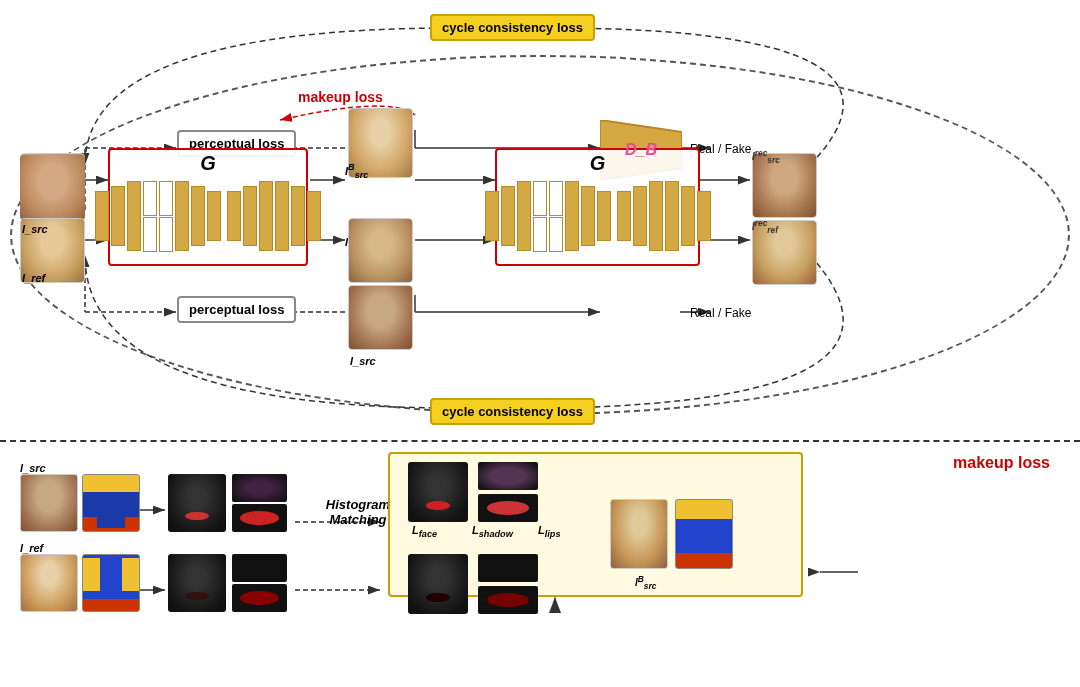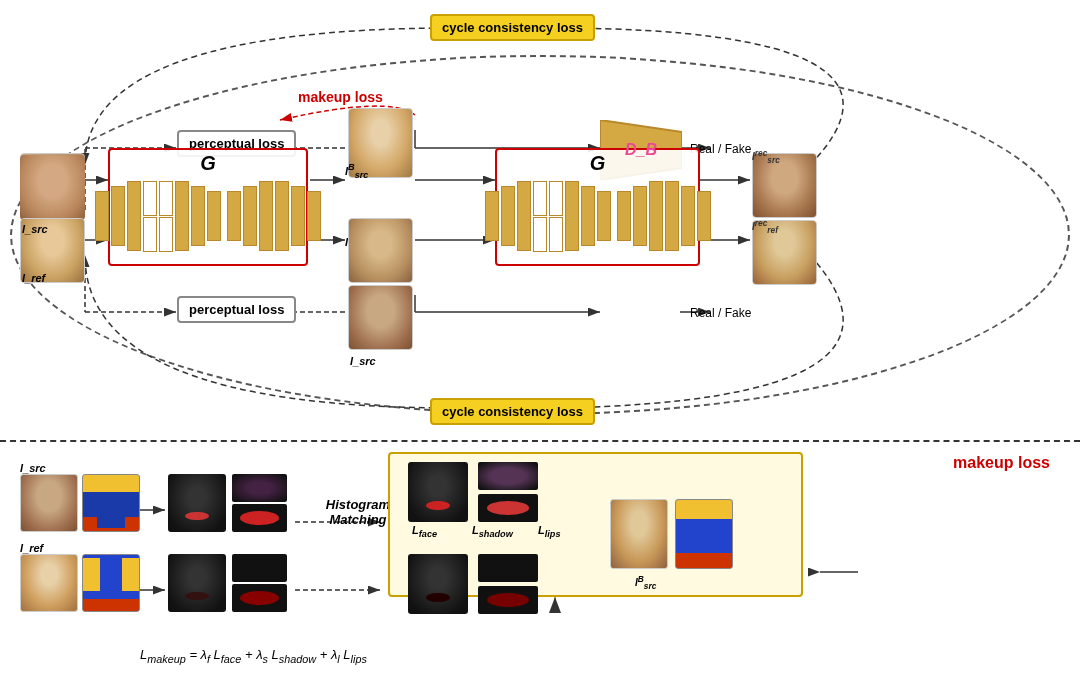--- a/index.html
+++ b/index.html
@@ -528,19 +528,16 @@
 
       <div style="position:absolute; top:45px; left:285px; width:58px; height:70px; border-radius:3px; overflow:hidden; border:1px solid #888;">
         <div style="width:100%;height:100%;background:#2244cc; position:relative;">
           <div style="position:absolute;top:0;left:0;width:100%;height:28%;background:#f0c030;"></div>
           <div style="position:absolute;bottom:0;left:0;width:100%;height:22%;background:#cc3300;"></div>
         </div>
       </div>
       <div style="position:absolute; top:120px; left:245px; font-size:10px; font-style:italic; font-weight:bold;">I<sup>B</sup><sub>src</sub></div>
     </div>
 
-    <div style="position:absolute; top:205px; left:140px; font-size:13px;">
-      <i>L<sub>makeup</sub> = λ<sub>f</sub> L<sub>face</sub> + λ<sub>s</sub> L<sub>shadow</sub> + λ<sub>l</sub> L<sub>lips</sub></i>
-    </div>
 
   </div>
 
 </div>
 
 </body></html>

